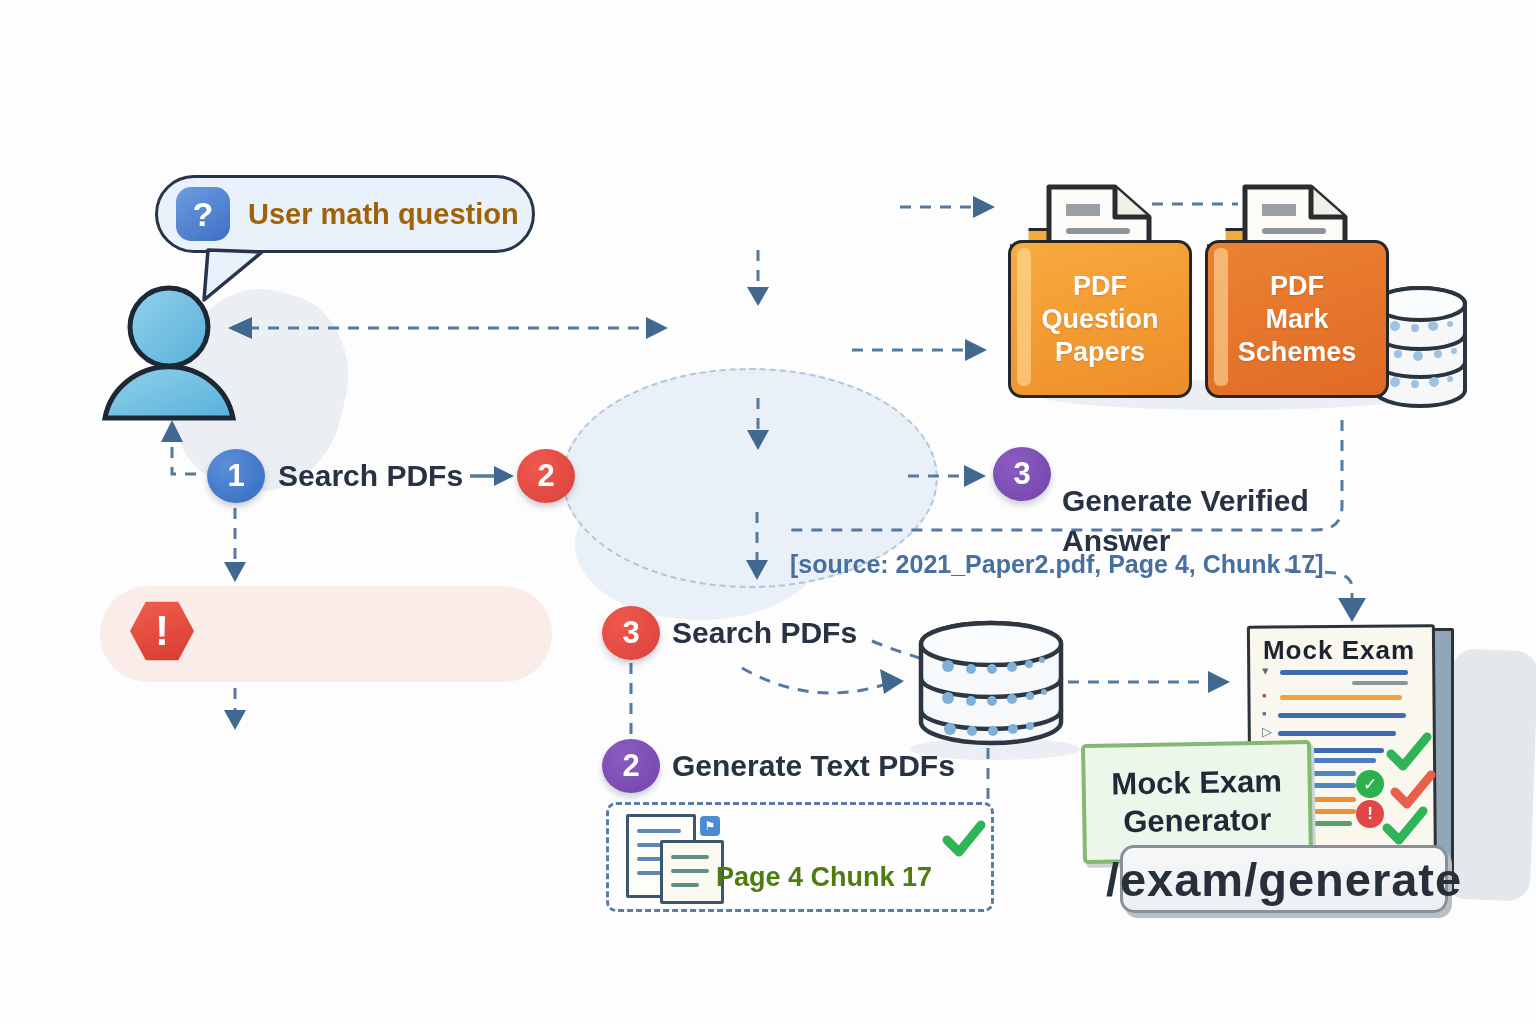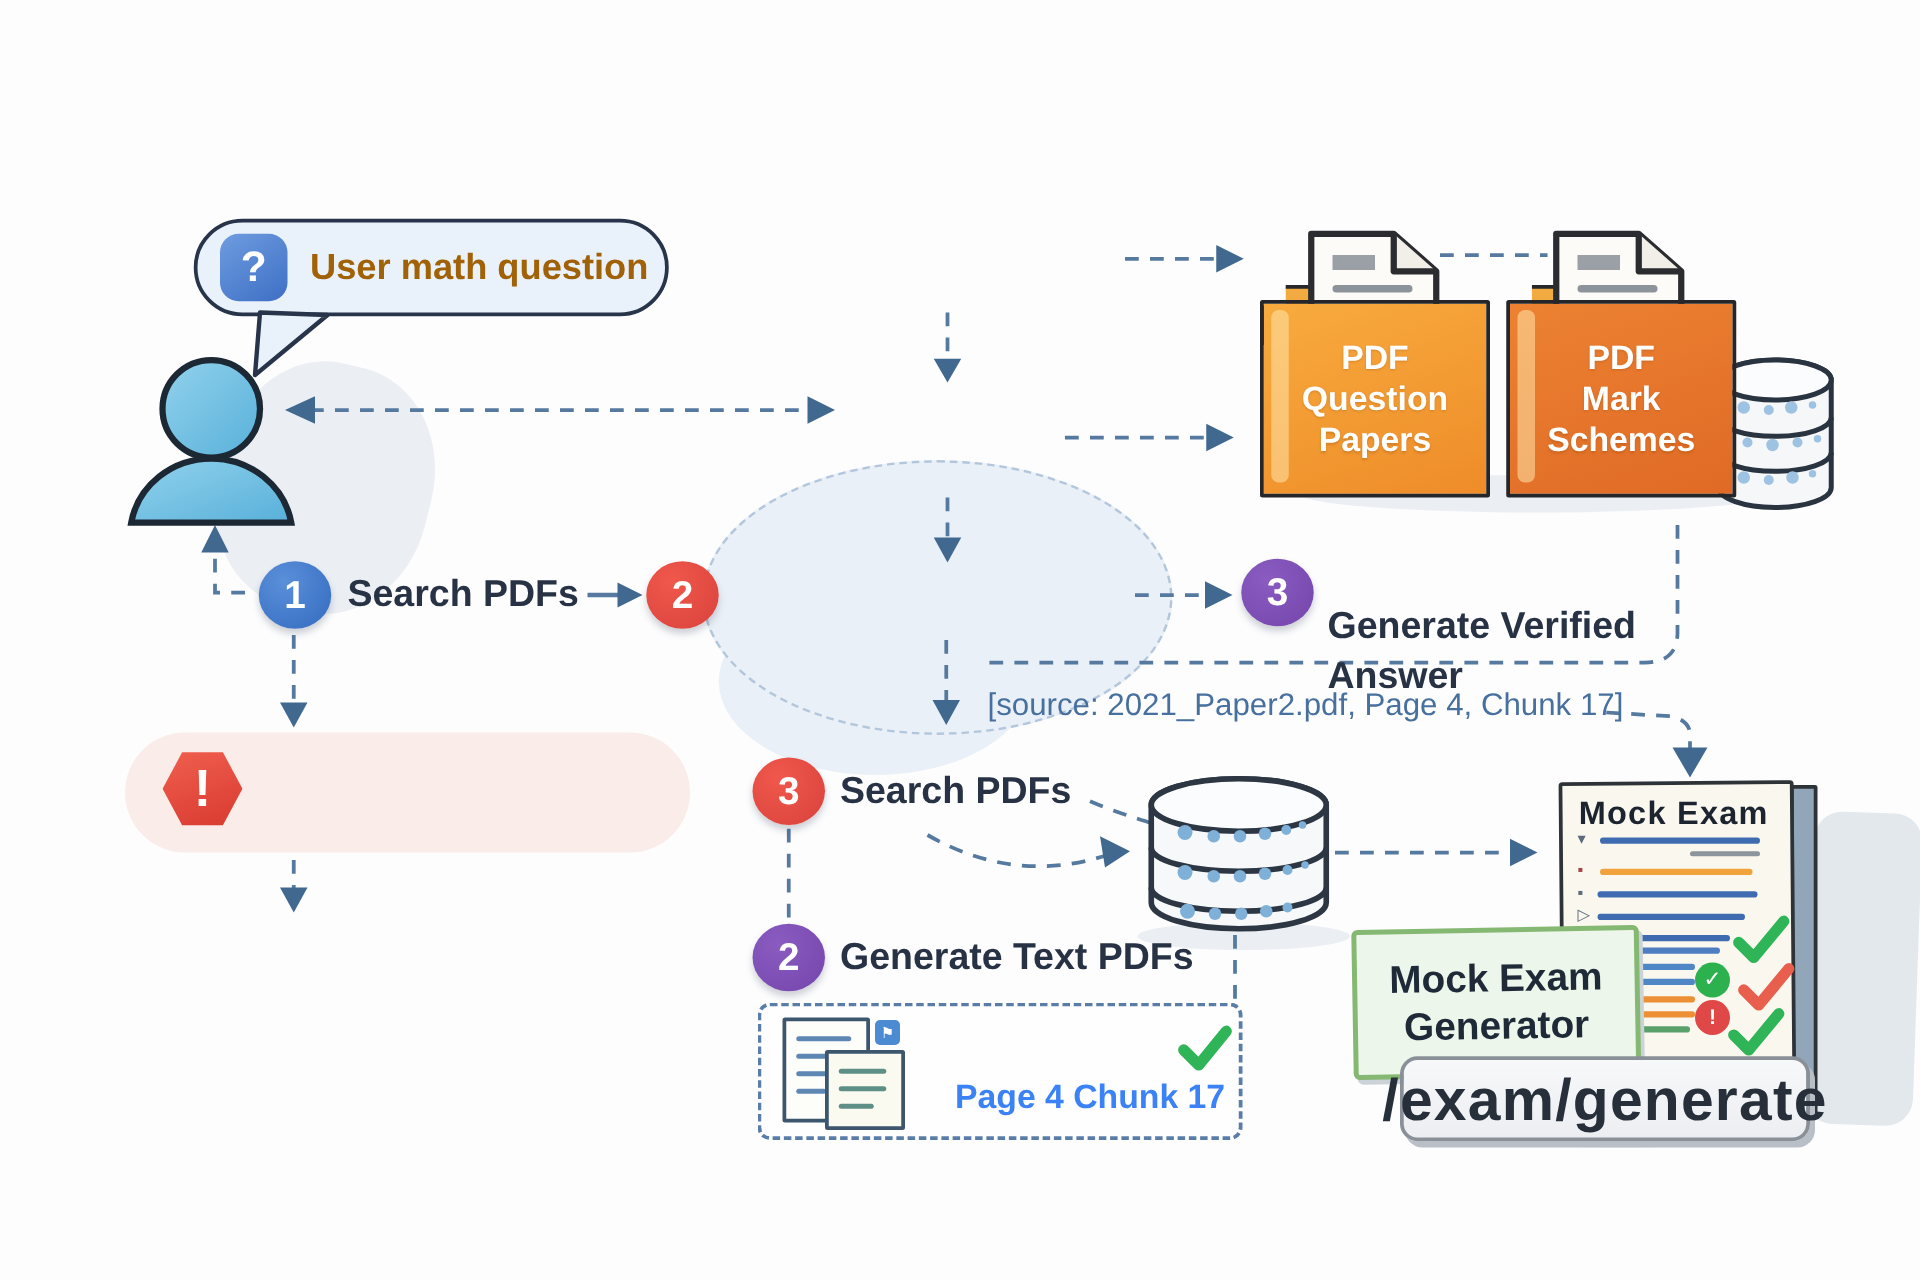--- a/index.html
+++ b/index.html
@@ -50,21 +50,21 @@
     display:flex;align-items:center;justify-content:center;
     color:#fff;font-size:37px;font-weight:800;letter-spacing:3px;
     box-shadow:0 8px 10px rgba(70,80,95,.25);
   }
   
   .folder-tab{
     position:absolute;height:42px;background:#f2ab41;border:3px solid #26282c;border-radius:5px 5px 0 0;
     clip-path:polygon(0 100%,0 34%,16% 34%,16% 0,60% 0,60% 34%,100% 34%,100% 100%);
   }
   .folder-body{
-    position:absolute;width:178px;height:152px;border:3.5px solid #24262a;border-radius:2px;
+    position:absolute;width:178px;height:152px;border:3.5px solid #24262a;border-radius:14px;
     display:flex;align-items:center;justify-content:center;text-align:center;
     color:#fff;font-size:27px;font-weight:700;line-height:33px;
     text-shadow:0 1px 2px rgba(120,60,0,.25);
   }
   .folder-body.f1{background:linear-gradient(160deg,#f8ab3e,#ee8c29);}
   .folder-body.f2{background:linear-gradient(160deg,#ec8232,#e06a25);}
   .folder-hl{position:absolute;width:14px;height:138px;border-radius:6px;background:rgba(255,230,170,.55);}
   
   .alert-box{
     position:absolute;left:100px;top:586px;width:452px;height:96px;
@@ -86,35 +86,35 @@
     position:absolute;width:58px;height:54px;border-radius:50%;
     display:flex;align-items:center;justify-content:center;
     color:#fff;font-size:31px;font-weight:800;
     box-shadow:0 4px 6px rgba(60,70,90,.25);
   }
   .c-blue{background:radial-gradient(circle at 35% 30%,#5a8fd9,#336bbf);}
   .c-red{background:radial-gradient(circle at 35% 30%,#f0584c,#d9423c);}
   .c-purple{background:radial-gradient(circle at 35% 30%,#8a5cc0,#7444ab);}
   .step-label{font-size:30px;font-weight:600;color:#273244;}
   .source-text{
-    position:absolute;left:790px;top:550px;font-size:25px;font-weight:400;color:#47709e;
+    position:absolute;left:790px;top:550px;font-size:25px;font-weight:700;color:#47709e;
   }
   
   .result-box{
     position:absolute;left:606px;top:802px;width:382px;height:104px;
     border:3.5px dashed #5a7da8;border-radius:10px;background:rgba(255,255,255,.6);
   }
   .page{position:absolute;background:#fdfdf9;border:3px solid #3c566e;border-radius:2px;}
   .page .ln{position:absolute;height:4px;background:#5f87b4;border-radius:2px;}
   .flag-sq{
     position:absolute;width:20px;height:20px;border-radius:4px;background:#4c8ad2;
     color:#fff;font-size:12px;font-weight:700;display:flex;align-items:center;justify-content:center;
   }
   .result-file{position:absolute;left:716px;top:822px;font-size:29px;font-weight:600;color:#23313f;}
-  .result-page{position:absolute;left:716px;top:862px;font-size:27px;font-weight:600;color:#3b82f6;margin-left:48px;}
+  .result-page{position:absolute;left:716px;top:862px;font-size:27px;font-weight:600;color:#4d7c0f;}
   
   .mock-doc{
     position:absolute;left:1248px;top:625px;width:182px;height:258px;
     background:#faf8ee;border:3.5px solid #2e3338;border-radius:3px;
     transform:rotate(-.5deg);
   }
   .mock-spine{
     position:absolute;left:1432px;top:628px;width:16px;height:260px;
     background:#92a6b9;border:3px solid #2e3338;border-radius:2px;
   }

